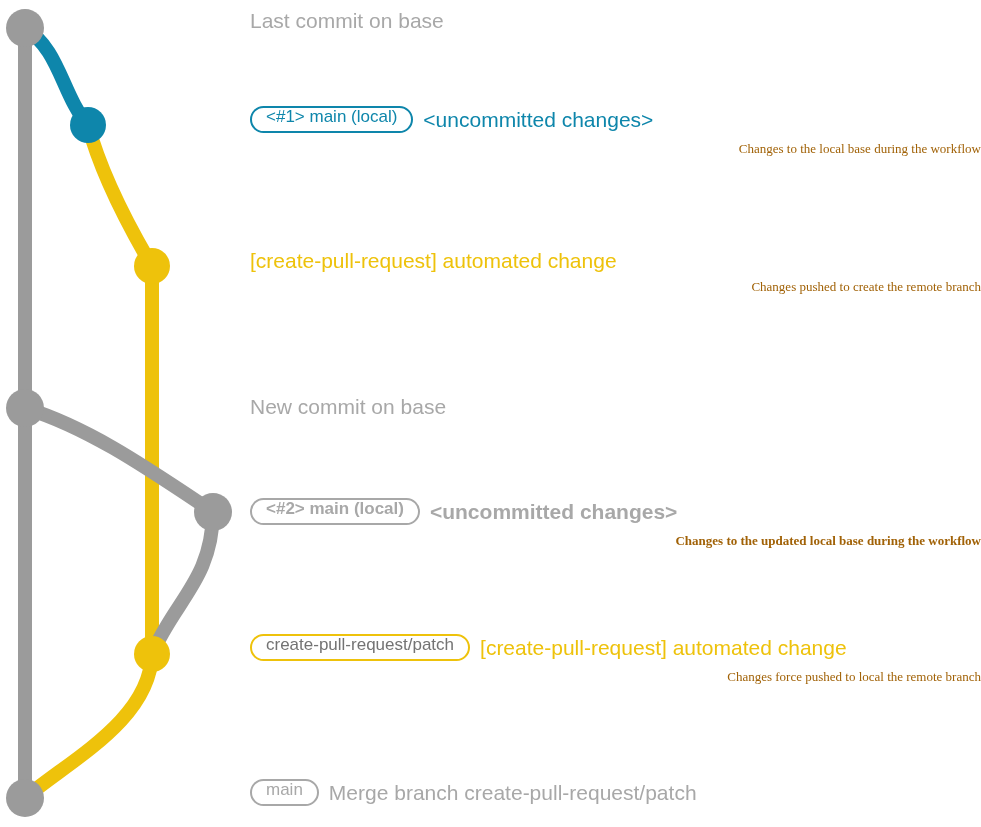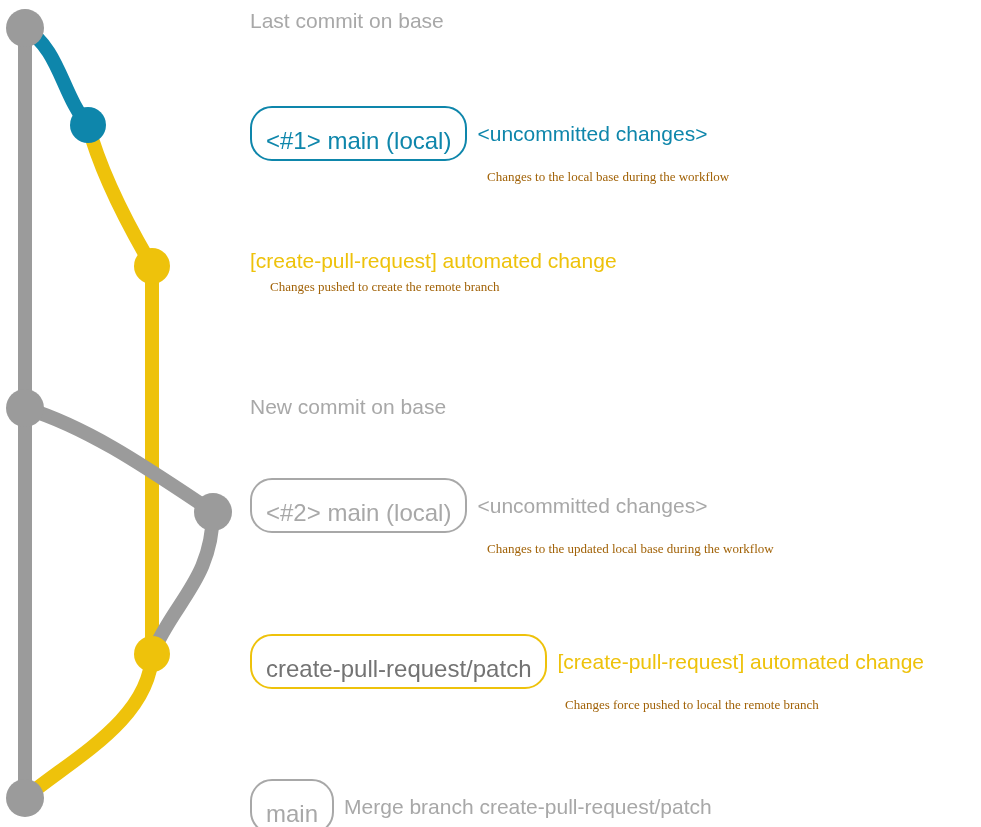--- a/index.html
+++ b/index.html
@@ -12,20 +12,21 @@
     font-family: "Liberation Sans", sans-serif;
     -webkit-font-smoothing: antialiased;
   }
 
   #diagram-root {
     position: relative;
     width: 981px;
     height: 827px;
     background: #ffffff;
     overflow: hidden;
+    text-align: right;
   }
 
   
   #commit-graph {
     position: absolute;
     left: 0;
     top: 0;
     width: 250px;
     height: 827px;
   }
@@ -41,22 +42,22 @@
     display: flex;
     align-items: center;
     gap: 10px;
     white-space: nowrap;
   }
 
   .badge {
     display: inline-block;
     border: 2px solid #999999;
     border-radius: 22px;
-    padding: 21px 14px 6px 14px;
-    font-size: 24px;
+    padding: 0 14px 6px 14px;
+    font-size: 17px;
     line-height: 1;
     color: #999999;
     background: transparent;
     font-family: "Liberation Sans", sans-serif;
   }
   .badge.teal   { border-color: #0e86ab; color: #0e86ab; }
   .badge.yellow { border-color: #eec20b; color: #737373; }
   .badge.gray   { border-color: #a8a8a8; color: #a8a8a8; }
 
   .subject {
@@ -81,21 +82,21 @@
     color: #a16207;
     margin-top: 8px;
     white-space: nowrap;
   }
 
   
   #row-last-commit      { top: 10px;  }
   #row-commit-1         { top: 106px; }
   #row-commit-2         { top: 250px; }
   #row-new-commit       { top: 396px; }
-  #row-commit-3         { top: 478px; }
+  #row-commit-3         { top: 498px; font-weight: bold; }
   #row-commit-4         { top: 634px; }
   #row-commit-5         { top: 779px; }
 
   
   #row-commit-1 .desc { margin-left: 237px; }
   #row-commit-2 .desc { margin-left: 20px;  }
   #row-commit-3 .desc { margin-left: 237px; }
   #row-commit-4 .desc { margin-left: 315px; }
 </style>
 </head>

